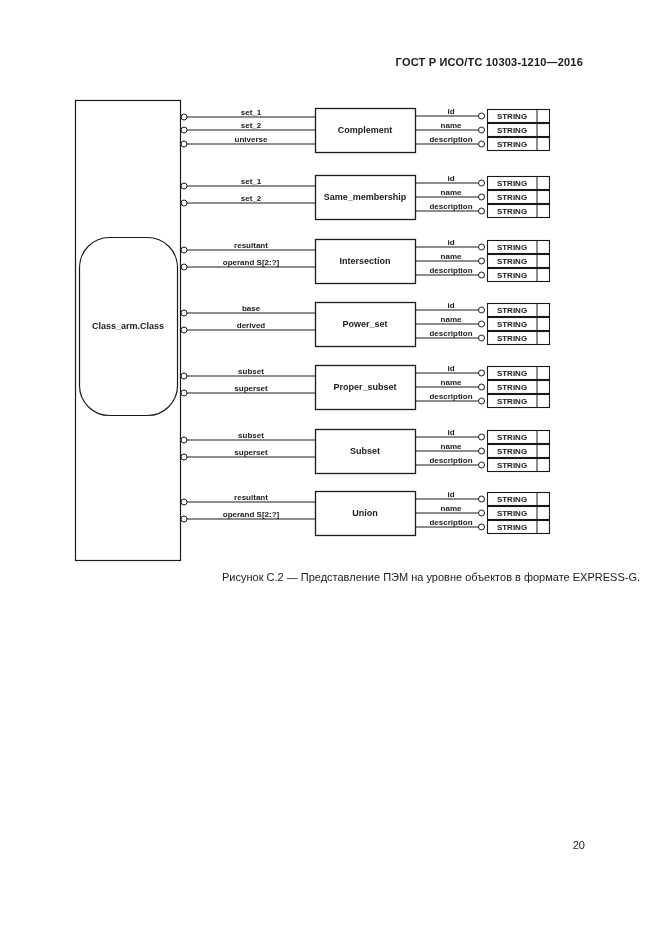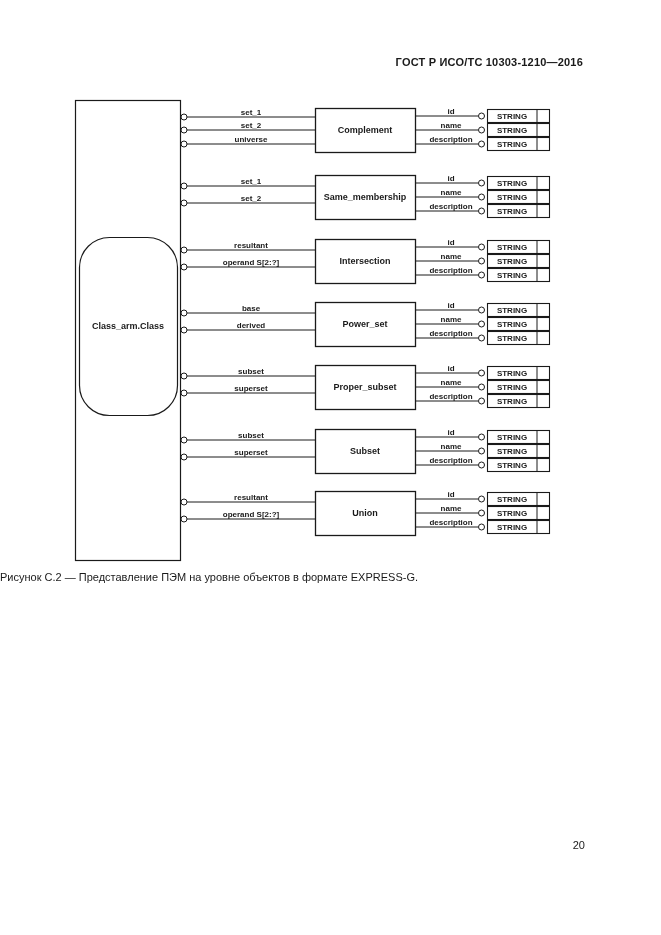--- a/index.html
+++ b/index.html
@@ -19,21 +19,21 @@
     right: 78px;
     font-size: 11px;
     font-weight: bold;
     letter-spacing: 0.2px;
   }
   .figure-caption {
     position: absolute;
     top: 571px;
     left: 0;
     width: 640px;
-    text-align: left;
+    text-align: right;
     font-size: 11px;
   }
   .page-number {
     position: absolute;
     top: 839px;
     right: 76px;
     font-size: 11px;
   }
   svg.diagram {
     position: absolute;

